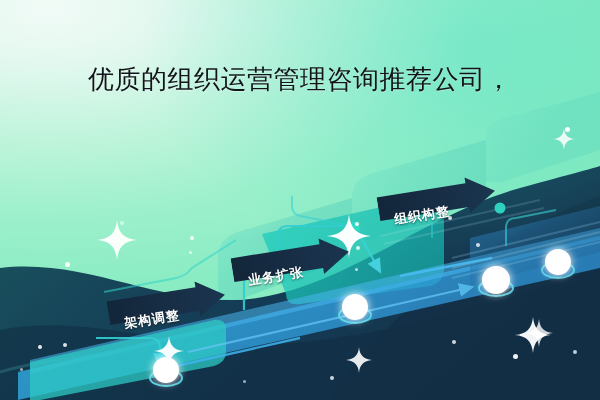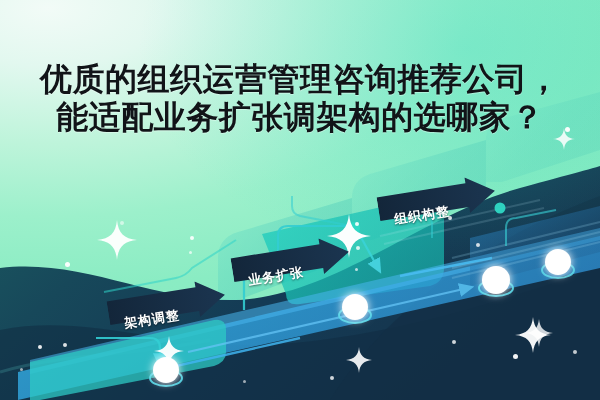--- a/index.html
+++ b/index.html
@@ -29,21 +29,21 @@
   .plates svg{display:block;width:600px;height:400px;}
 
   
   .flow{position:absolute;inset:0;}
   .flow svg{display:block;width:600px;height:400px;}
 
   
   .title{
     position:absolute;left:0;right:0;top:60px;
     text-align:center;color:#111418;
-    font-weight:700;font-size:32px;line-height:38px;
+    font-weight:400;font-size:26px;line-height:38px;
     letter-spacing:0.5px;
     text-shadow:0 1px 0 rgba(255,255,255,.35);
   }
   .title .ln{display:block;white-space:nowrap;}
 
   
   .tag{position:absolute;display:flex;align-items:center;}
   .tag .tag-svg{position:absolute;left:0;top:0;}
   .tag .tag-text{
     position:relative;color:#ffffff;font-weight:700;
@@ -261,21 +261,20 @@
     </span>
     <span class="sparkle" style="left:551px;top:126px;">
       <svg width="26" height="26" viewBox="0 0 26 26">
         <path d="M13,2 C13.6,9.2 16.8,12.4 24,13 C16.8,13.6 13.6,16.8 13,24 C12.4,16.8 9.2,13.6 2,13 C9.2,12.4 12.4,9.2 13,2 Z" fill="#ffffff" opacity="0.85"></path>
       </svg>
     </span>
   </div>
 
   <div class="title">
     <span class="ln">优质的组织运营管理咨询推荐公司，</span>
-    <span class="ln">能适配业务扩张调架构的选哪家？</span>
   </div>
 
   <div class="tag" id="tag-1">
     <span class="tag-svg">
       <svg width="118" height="40" viewBox="0 0 118 40">
         <defs>
           <linearGradient id="tg1" x1="0" y1="0" x2="1" y2="0">
             <stop offset="0%" stop-color="#13263a"></stop>
             <stop offset="100%" stop-color="#1b3550"></stop>
           </linearGradient>

